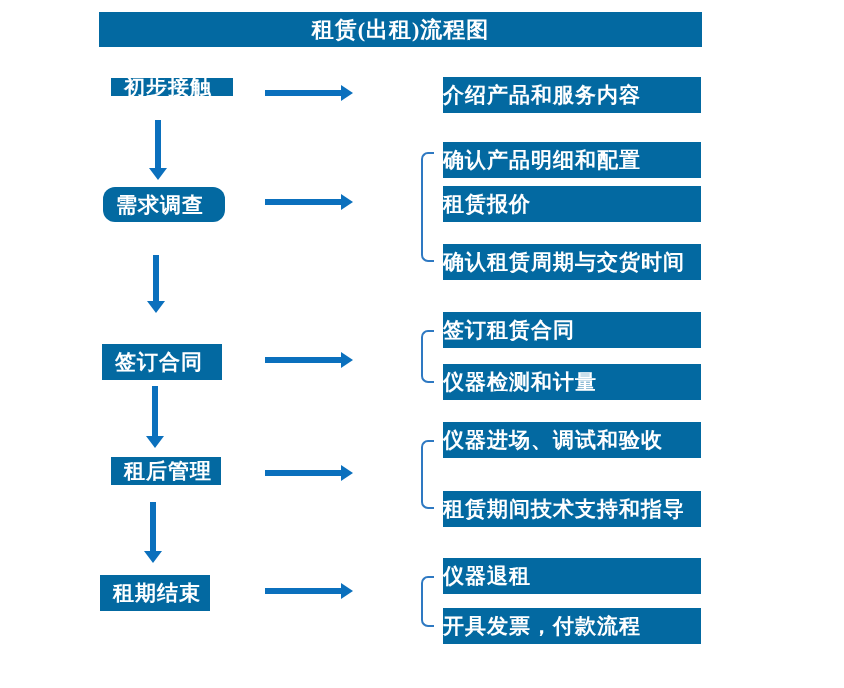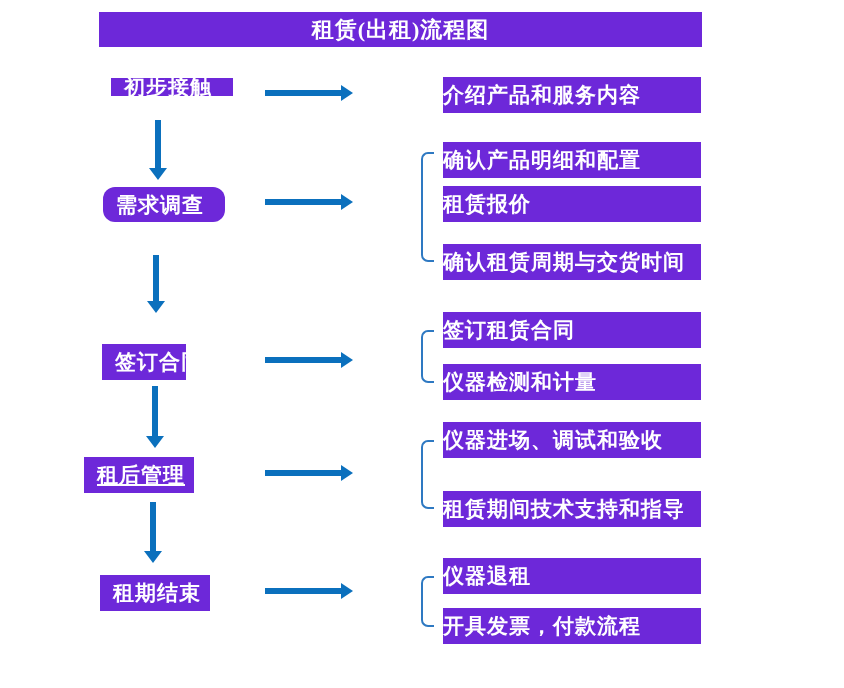--- a/index.html
+++ b/index.html
@@ -1,21 +1,21 @@
 <!DOCTYPE html>
 <html><head>
 <meta charset="utf-8">
 <style>
   html,body{margin:0;padding:0;background:#ffffff;}
   .stage-canvas{
     position:relative;width:844px;height:688px;background:#ffffff;overflow:hidden;
     font-family:"Liberation Serif","DejaVu Serif",serif;
   }
   .box{
-    position:absolute;background:#6d28d9;color:#ffffff;font-weight:bold;
+    position:absolute;background:#0369a1;color:#ffffff;font-weight:bold;
     font-size:21px;display:flex;align-items:center;box-sizing:border-box;
     letter-spacing:1px;white-space:nowrap;
   }
   .title-bar{
     left:99px;top:12px;width:603px;height:35px;justify-content:center;
     font-size:22px;
   }
   .lbox{padding-left:13px;}
   .rbox{left:443px;width:258px;height:36px;}
   
@@ -35,22 +35,22 @@
 </style>
 </head>
 <body>
 
 <div class="stage-canvas">
 
   <div class="box title-bar">租赁(出租)流程图</div>
 
   <div class="box lbox" style="left:103px;top:78px;width:122px;height:18px;margin-left:8px;">初步接触</div>
   <div class="box lbox" style="left:103px;top:187px;width:122px;height:35px;border-radius:12px;">需求调查</div>
-  <div class="box lbox" style="left:102px;top:344px;width:84px;height:36px;">签订合同</div>
-  <div class="box lbox" style="left:84px;top:457px;width:110px;height:36px;text-decoration:underline;">租后管理</div>
+  <div class="box lbox" style="left:102px;top:344px;width:120px;height:36px;">签订合同</div>
+  <div class="box lbox" style="left:111px;top:457px;width:110px;height:28px;">租后管理</div>
   <div class="box lbox" style="left:100px;top:575px;width:110px;height:36px;">租期结束</div>
 
   <div>
     <div class="vline" style="left:155px;top:120px;height:49px;"></div>
     <div class="vhead" style="left:149px;top:168px;"></div>
   </div>
   <div>
     <div class="vline" style="left:153px;top:255px;height:47px;"></div>
     <div class="vhead" style="left:147px;top:301px;"></div>
   </div>

